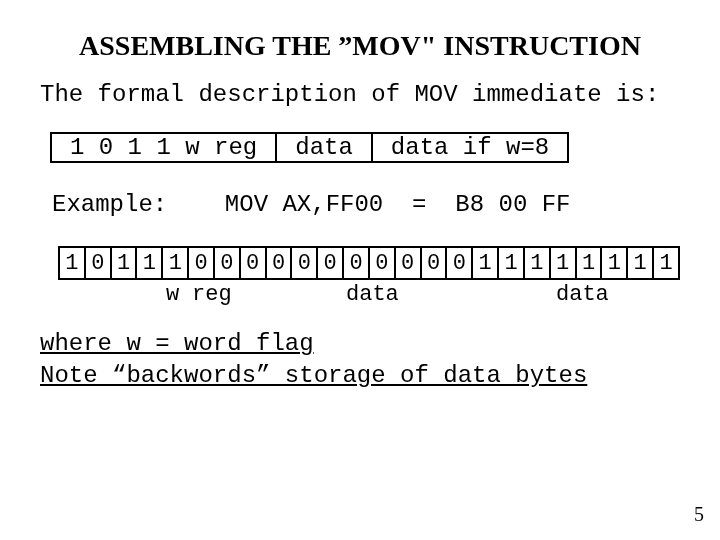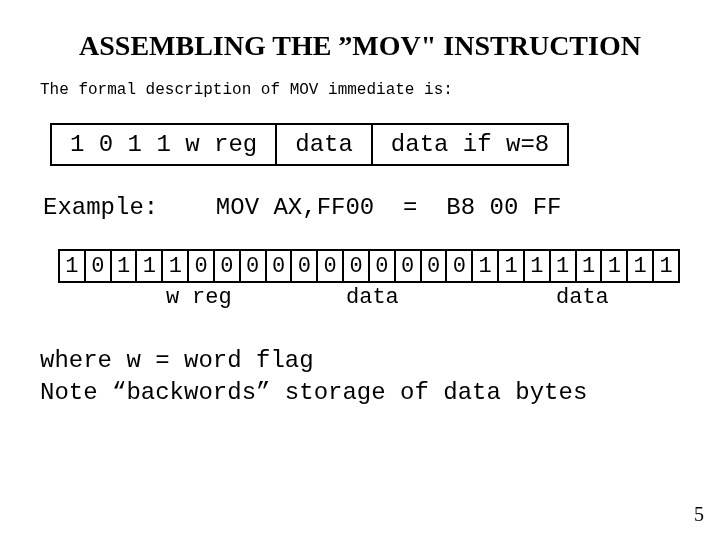--- a/index.html
+++ b/index.html
@@ -20,42 +20,42 @@
   }
   .title {
     text-align: center;
     font-weight: bold;
     font-size: 28px;
     line-height: 1.25;
     margin: 0 0 18px 0;
   }
   .mono {
     font-family: "Courier New", Courier, monospace;
-    font-size: 16px;
+    font-size: 24px;
     white-space: pre;
   }
   .para {
     margin: 6px 0 24px 0;
   }
 
   
   .fmt-table {
     border-collapse: collapse;
     margin: 4px 0 28px 10px;
   }
   .fmt-table td {
     border: 2px solid #000;
-    padding: 6px 18px;
+    padding: 0 18px;
     font-family: "Courier New", Courier, monospace;
     font-size: 24px;
     text-align: center;
   }
 
   .example-line {
-    margin: 0 0 28px 3px;
+    margin: 0 0 28px 12px;
     font-family: "Courier New", Courier, monospace;
     font-size: 24px;
     white-space: pre;
   }
 
   
   .bits-wrap {
     margin: 0 0 6px 18px;
   }
   .bits-table {
@@ -75,25 +75,26 @@
     height: 26px;
     font-family: "Courier New", Courier, monospace;
     font-size: 22px;
   }
   .bits-labels span {
     position: absolute;
     top: 2px;
   }
 
   .notes {
-    margin-top: 36px;
+    margin-top: 22px;
     font-family: "Courier New", Courier, monospace;
     font-size: 24px;
     line-height: 1.35;
     white-space: pre;
+    text-decoration: underline;
   }
 
   .pagenum {
     position: absolute;
     right: 16px;
     bottom: 14px;
     font-family: "Times New Roman", Times, serif;
     font-size: 20px;
   }
 </style>

